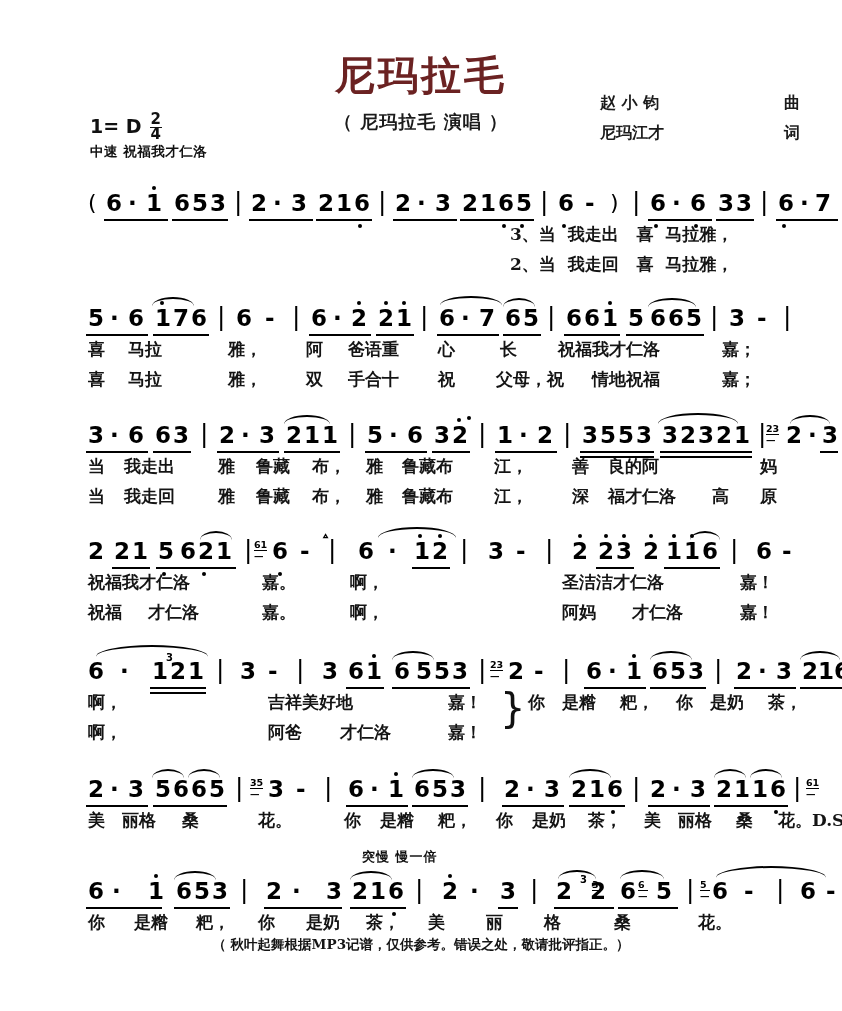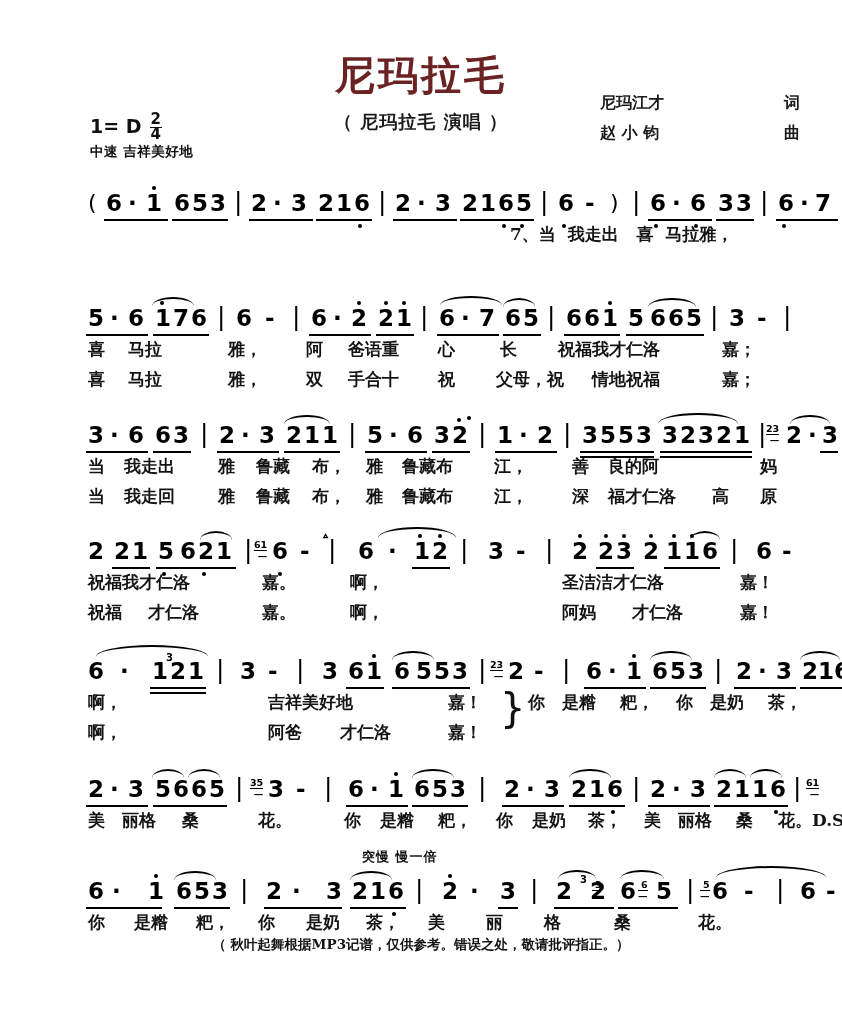--- a/index.html
+++ b/index.html
@@ -152,21 +152,20 @@
     height: 9px;
   }
 
   
   .sup {
     position: absolute;
     font-size: 9.5px;
     font-weight: bold;
     line-height: 1;
     color: #000;
-    text-align: right;
   }
   .sup .over { display:block; border-bottom: 1.2px solid #000; padding-bottom:0px; }
   .sup .under { display:block; }
 
   
   .trip {
     position: absolute;
     font-size: 10px;
     font-weight: bold;
     color: #000;
@@ -226,37 +225,37 @@
 </head>
 <body>
 
 <div class="sheet">
 
   <div class="title">尼玛拉毛</div>
   <div class="singer">（ 尼玛拉毛 演唱 ）</div>
 
   <div class="credits">
     <div class="line">
+      <span>赵 小 钧</span>
+      <span class="role">曲</span>
+    </div>
+    <div class="line">
       <span>尼玛江才</span>
       <span class="role">词</span>
-    </div>
-    <div class="line">
-      <span>赵 小 钧</span>
-      <span class="role">曲</span>
     </div>
   </div>
 
   <div class="keysig">
     <span>1= D</span>
     <span class="meter">
       <span class="num">2</span>
       <span class="den">4</span>
     </span>
   </div>
-  <div class="tempo">中速 吉祥美好地</div>
+  <div class="tempo">中速 祝福我才仁洛</div>
 
   <div class="system" style="top:180px">
     <div class="notes" id="n1">
         <span class="tok paren" style="left: 88px;">(</span>
         <span class="tok" style="left: 106px;">6</span>
         <span class="tok" style="left: 128px;">·</span>
         <span class="tok" style="left: 146px;">1</span>
         <span class="tok" style="left: 174px;">6</span>
         <span class="tok" style="left: 192px;">5</span>
         <span class="tok" style="left: 210px;">3</span>
@@ -301,21 +300,24 @@
         <div class="odot" style="left: 520px; top: 44px;"></div>
         <div class="odot" style="left: 562px; top: 44px;"></div>
         <div class="beam1" style="left: 648px; top: 39px; width: 64px;"></div>
         <div class="beam1" style="left: 716px; top: 39px; width: 38px;"></div>
         <div class="odot" style="left: 654px; top: 44px;"></div>
         <div class="odot" style="left: 694px; top: 44px;"></div>
         <div class="beam1" style="left: 776px; top: 39px; width: 62px;"></div>
         <div class="odot" style="left: 782px; top: 44px;"></div>
       </div>
     <div class="lyrics" id="l1a" style="height:30px">
-        <span class="ly" style="left: 510px;">7、当  我走出   喜  马拉雅，</span>
+        <span class="ly" style="left: 510px;">3、当  我走出   喜  马拉雅，</span>
+      </div>
+    <div class="lyrics" id="l1b">
+        <span class="ly" style="left: 510px;">2、当  我走回   喜  马拉雅，</span>
       </div>
   </div>
 
   <div class="system" style="top:295px">
     <div class="notes" id="n2">
         <span class="tok" style="left: 88px;">5</span>
         <span class="tok" style="left: 110px;">·</span>
         <span class="tok" style="left: 128px;">6</span>
         <span class="tok" style="left: 155px;">1</span>
         <span class="tok" style="left: 173px;">7</span>

